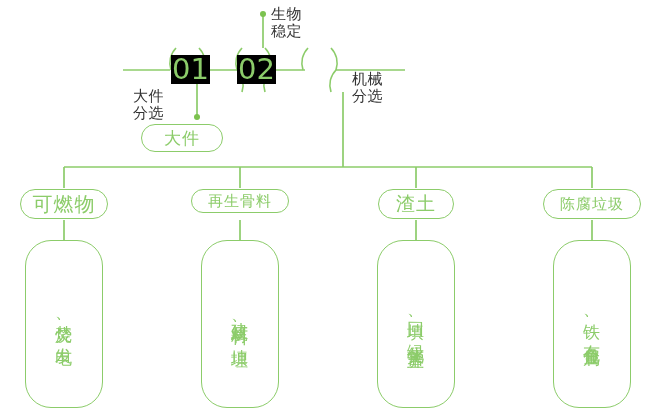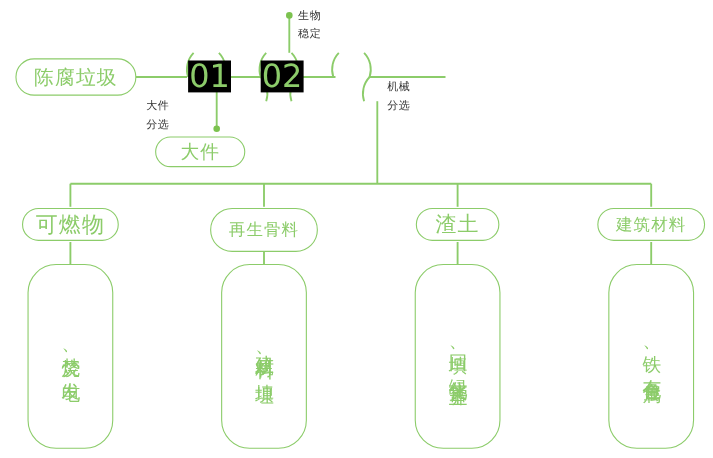--- a/index.html
+++ b/index.html
@@ -33,21 +33,21 @@
     font-weight:400;
     letter-spacing:0px;
     background:#000000;
     line-height:1;
     padding:0 1px;
   }
   
   .annot{
     position:absolute;
     color:#333333;
-    font-size:10px;
+    font-size:15px;
     line-height:17px;
     letter-spacing:0.5px;
     text-align:left;
     white-space:nowrap;
   }
   
   .vbox{
     position:absolute;
     box-sizing:border-box;
     border:1.6px solid #8ccc6a;
@@ -104,23 +104,20 @@
       <path d="M64,220 L64,240"></path>
       <path d="M240,220 L240,240"></path>
       <path d="M416,220 L416,240"></path>
       <path d="M592,220 L592,240"></path>
     </g>
   </svg>
 
   <span class="dot" style="left:260px;top:11px;"></span>
   <span class="dot" style="left:194px;top:114px;"></span>
 
-  <div class="pill" style="left:14px;top:53px;width:110px;height:34px;font-size:18px;">
-    <span>陈腐垃圾</span>
-  </div>
 
   <div class="stagenum" style="left:171px;top:55px;">
     <span>01</span>
   </div>
   <div class="stagenum" style="left:237px;top:55px;">
     <span>02</span>
   </div>
 
   <div class="annot" style="left:133px;top:88px;">
     <div>大件</div>
@@ -137,28 +134,28 @@
     <div>分选</div>
   </div>
 
   <div class="pill" style="left:141px;top:124px;width:82px;height:28px;font-size:17px;">
     <span>大件</span>
   </div>
 
   <div class="pill" style="left:20px;top:189px;width:88px;height:30px;font-size:20px;">
     <span>可燃物</span>
   </div>
-  <div class="pill" style="left:191px;top:189px;width:98px;height:40px;font-size:15px;">
+  <div class="pill" style="left:191px;top:189px;width:98px;height:24px;font-size:15px;">
     <span>再生骨料</span>
   </div>
   <div class="pill" style="left:378px;top:189px;width:76px;height:30px;font-size:19px;">
     <span>渣土</span>
   </div>
   <div class="pill" style="left:543px;top:189px;width:98px;height:30px;font-size:15px;">
-    <span>建筑材料</span>
+    <span>陈腐垃圾</span>
   </div>
 
   <div class="vbox" style="left:25px;top:240px;width:78px;height:168px;">
     <div class="vtext">焚烧、发电</div>
   </div>
   <div class="vbox" style="left:201px;top:240px;width:78px;height:168px;">
     <div class="vtext">建筑材料、填埋</div>
   </div>
   <div class="vbox" style="left:377px;top:240px;width:78px;height:168px;">
     <div class="vtext">回填、绿化营养土</div>

